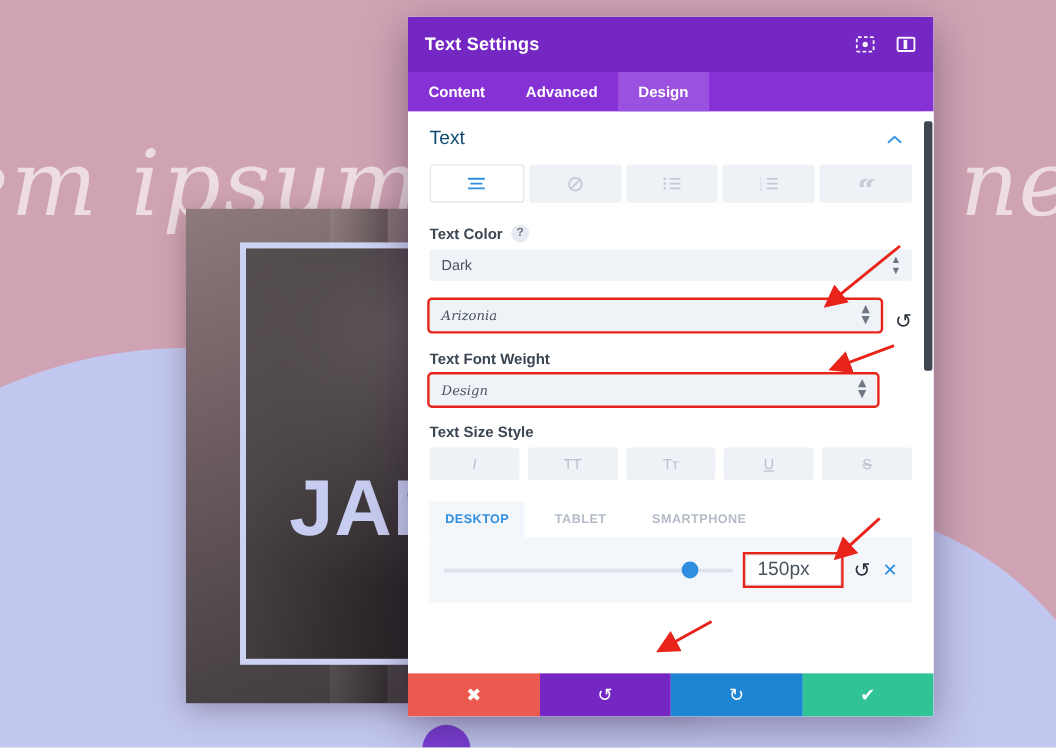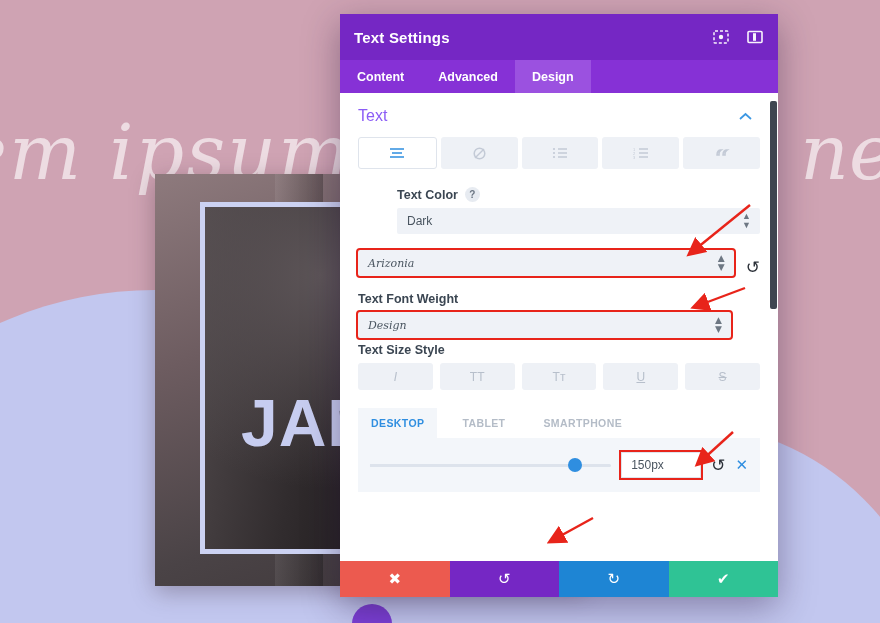--- a/index.html
+++ b/index.html
@@ -105,21 +105,21 @@
   }
   .scrollbar-thumb {
     position:absolute; right:1px; top:8px; width:7px; height:208px;
     background:#3f4651; border-radius:2px;
   }
 
   .section-head {
     display:flex; align-items:center; justify-content:space-between;
     padding:14px 8px 12px 0;
   }
-  .section-title { color:#8b5cf6; font-size:16px; }
+  .section-title { color:#0c4a6e; font-size:16px; }
   .chev { color:#3b97e3; font-size:13px; }
 
   .seg-row { display:flex; gap:4px; margin-bottom:18px; }
   .seg {
     flex:1; height:32px; background:#eef1f6; border-radius:3px;
     display:flex; align-items:center; justify-content:center;
     color:#c3cad6; cursor:pointer;
   }
   .seg.active { background:#fff; border:1px solid #dfe4ec; color:#2f8ee0; }
 
@@ -174,21 +174,21 @@
     position:relative;
   }
   .track .fill { position:absolute; left:0; top:0; bottom:0; width:85%; background:#dde3ec; }
   .knob {
     position:absolute; left:85%; top:50%; transform:translate(-50%,-50%);
     width:14px; height:14px; border-radius:50%; background:#2f8ee0; cursor:pointer;
   }
   .size-box {
     width:80px; height:26px; background:#fff; border:1px solid #dfe4ec;
     display:flex; align-items:center; padding-left:9px;
-    font-size:12px; color:#4a5560;
+    font-size:16px; color:#4a5560;
   }
   .x-ico { color:#2f8ee0; font-size:15px; cursor:pointer; }
 
   .actionbar { height:36px; display:flex; flex:0 0 auto; }
   .act { flex:1; display:flex; align-items:center; justify-content:center; color:#fff; font-size:15px; cursor:pointer; }
   .act.cancel { background:#ec5a4f; }
   .act.undo   { background:#7527c4; }
   .act.redo   { background:#1e85d4; }
   .act.save   { background:#2fc395; }
 
@@ -295,42 +295,42 @@
         <div class="seg">
           <svg width="16" height="12" viewBox="0 0 16 12">
             <g fill="none" stroke="#c3cad6" stroke-width="1.5">
               <path d="M3 8 Q3 3 7 3 Q4.5 4.5 5 8 Z"></path>
               <path d="M9 8 Q9 3 13 3 Q10.5 4.5 11 8 Z"></path>
             </g>
           </svg>
         </div>
       </div>
 
-      <div style="margin-bottom:16px;margin-left:39px;">
+      <div style="margin-bottom:16px;">
         <div class="field-label">
           <span>Text Color</span>
           <span class="help-badge">?</span>
         </div>
         <div class="select">
           <span>Dark</span>
           <span class="arrows">▲<br>▼</span>
         </div>
       </div>
 
       <div style="margin-bottom:16px;">
         <div class="row-with-reset">
           <div class="select script hl">
             <span>Arizonia</span>
             <span class="arrows">▲<br>▼</span>
           </div>
           <span class="reset-ico">↺</span>
         </div>
       </div>
 
-      <div style="margin-bottom:5px; width:calc(100% - 29px);">
+      <div style="margin-bottom:15px; width:calc(100% - 29px);">
         <div class="field-label">Text Font Weight</div>
         <div class="select script hl">
           <span>Design</span>
           <span class="arrows">▲<br>▼</span>
         </div>
       </div>
 
       <div>
         <div class="field-label">Text Size Style</div>
         <div class="style-row">

